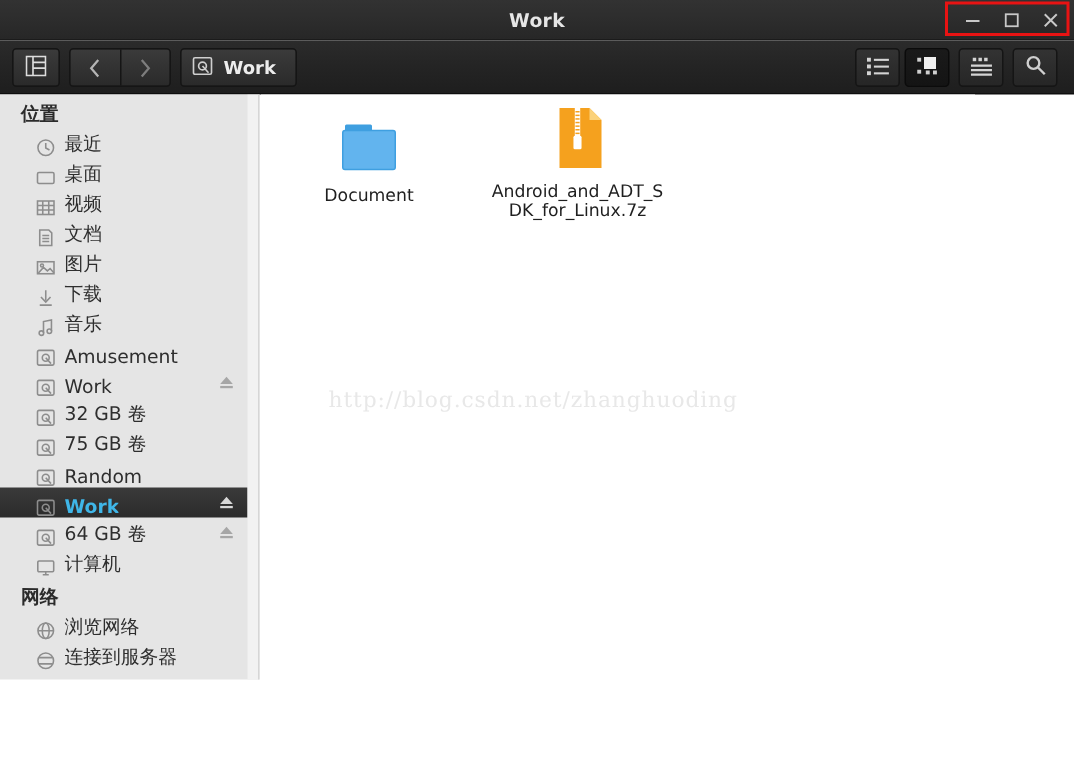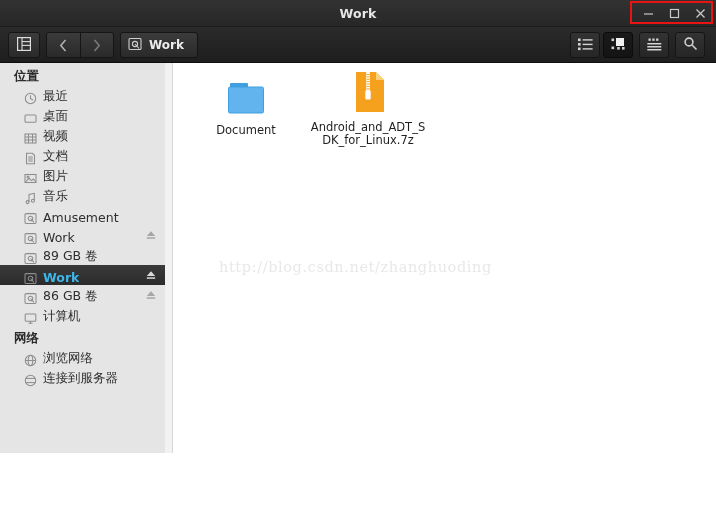--- a/index.html
+++ b/index.html
@@ -280,20 +280,30 @@
               <rect x="1" y="2.5" width="11" height="8" stroke="#8d8d8d" stroke-width="1.05" fill="none"></rect>
               <circle cx="4" cy="5" r="1" stroke="#8d8d8d" stroke-width="1.05" fill="none"></circle>
               <polyline points="1.6,10 5,6.3 7.6,8.6 9.4,7 12,10" stroke="#8d8d8d" stroke-width="1.05" fill="none"></polyline>
             </svg>
           </span>
           <span class="lbl">图片</span>
         </div>
         <div class="sb-row">
           <span class="ic">
             <svg width="13" height="13" viewBox="0 0 13 13">
+              <line x1="6.5" y1="1.5" x2="6.5" y2="8.5" stroke="#8d8d8d" stroke-width="1.05" fill="none"></line>
+              <polyline points="3.3,6 6.5,9.4 9.7,6" stroke="#8d8d8d" stroke-width="1.05" fill="none"></polyline>
+              <line x1="2.5" y1="11.4" x2="10.5" y2="11.4" stroke="#8d8d8d" stroke-width="1.05" fill="none"></line>
+            </svg>
+          </span>
+          <span class="lbl">下载</span>
+        </div>
+        <div class="sb-row">
+          <span class="ic">
+            <svg width="13" height="13" viewBox="0 0 13 13">
               <path d="M5 10 V2.4 L10.3 1.3 V8.6" stroke="#8d8d8d" stroke-width="1.05" fill="none"></path>
               <circle cx="3.6" cy="10.1" r="1.5" stroke="#8d8d8d" stroke-width="1.05" fill="none"></circle>
               <circle cx="8.9" cy="8.8" r="1.5" stroke="#8d8d8d" stroke-width="1.05" fill="none"></circle>
             </svg>
           </span>
           <span class="lbl">音乐</span>
         </div>
         <div class="sb-row">
           <span class="ic">
             <svg width="13" height="13" viewBox="0 0 13 13">
@@ -319,21 +329,41 @@
             </svg></span>
         </div>
         <div class="sb-row">
           <span class="ic">
             <svg width="13" height="13" viewBox="0 0 13 13">
               <rect x="1" y="1.6" width="11" height="9.8" rx="1" stroke="#8d8d8d" stroke-width="1.05" fill="none"></rect>
               <circle cx="6.5" cy="6.5" r="2.3" stroke="#8d8d8d" stroke-width="1.05" fill="none"></circle>
               <line x1="6.5" y1="6.5" x2="10" y2="10.4" stroke="#8d8d8d" stroke-width="1.05" fill="none"></line>
             </svg>
           </span>
-          <span class="lbl">89 GB 卷</span>
+          <span class="lbl">32 GB 卷</span>
+        </div>
+        <div class="sb-row">
+          <span class="ic">
+            <svg width="13" height="13" viewBox="0 0 13 13">
+              <rect x="1" y="1.6" width="11" height="9.8" rx="1" stroke="#8d8d8d" stroke-width="1.05" fill="none"></rect>
+              <circle cx="6.5" cy="6.5" r="2.3" stroke="#8d8d8d" stroke-width="1.05" fill="none"></circle>
+              <line x1="6.5" y1="6.5" x2="10" y2="10.4" stroke="#8d8d8d" stroke-width="1.05" fill="none"></line>
+            </svg>
+          </span>
+          <span class="lbl">75 GB 卷</span>
+        </div>
+        <div class="sb-row">
+          <span class="ic">
+            <svg width="13" height="13" viewBox="0 0 13 13">
+              <rect x="1" y="1.6" width="11" height="9.8" rx="1" stroke="#8d8d8d" stroke-width="1.05" fill="none"></rect>
+              <circle cx="6.5" cy="6.5" r="2.3" stroke="#8d8d8d" stroke-width="1.05" fill="none"></circle>
+              <line x1="6.5" y1="6.5" x2="10" y2="10.4" stroke="#8d8d8d" stroke-width="1.05" fill="none"></line>
+            </svg>
+          </span>
+          <span class="lbl">Random</span>
         </div>
         <div class="sb-row selected">
           <span class="ic">
             <svg width="13" height="13" viewBox="0 0 13 13">
               <rect x="1" y="1.6" width="11" height="9.8" rx="1" stroke="#8d8d8d" stroke-width="1.05" fill="none"></rect>
               <circle cx="6.5" cy="6.5" r="2.3" stroke="#8d8d8d" stroke-width="1.05" fill="none"></circle>
               <line x1="6.5" y1="6.5" x2="10" y2="10.4" stroke="#8d8d8d" stroke-width="1.05" fill="none"></line>
             </svg>
           </span>
           <span class="lbl">Work</span>
@@ -343,21 +373,21 @@
             </svg></span>
         </div>
         <div class="sb-row">
           <span class="ic">
             <svg width="13" height="13" viewBox="0 0 13 13">
               <rect x="1" y="1.6" width="11" height="9.8" rx="1" stroke="#8d8d8d" stroke-width="1.05" fill="none"></rect>
               <circle cx="6.5" cy="6.5" r="2.3" stroke="#8d8d8d" stroke-width="1.05" fill="none"></circle>
               <line x1="6.5" y1="6.5" x2="10" y2="10.4" stroke="#8d8d8d" stroke-width="1.05" fill="none"></line>
             </svg>
           </span>
-          <span class="lbl">86 GB 卷</span>
+          <span class="lbl">64 GB 卷</span>
           <span class="eject"><svg width="12" height="12" viewBox="0 0 12 12">
               <polygon points="6,2.2 10.2,7 1.8,7" fill="#a6a6a6"></polygon>
               <rect x="1.8" y="8.3" width="8.4" height="1.5" fill="#a6a6a6"></rect>
             </svg></span>
         </div>
         <div class="sb-row">
           <span class="ic">
             <svg width="13" height="13" viewBox="0 0 13 13">
               <rect x="1.2" y="2" width="10.6" height="7.2" rx="0.8" stroke="#8d8d8d" stroke-width="1.05" fill="none"></rect>
               <line x1="4.5" y1="11.2" x2="8.5" y2="11.2" stroke="#8d8d8d" stroke-width="1.05" fill="none"></line>
@@ -398,21 +428,21 @@
     <div class="item" style="left:12px; top:8px;">
       <div class="thumb">
         <svg width="46" height="40" viewBox="0 0 46 40">
           <rect x="7" y="4" width="18" height="6" rx="1" fill="#3f9fe0"></rect>
           <rect x="5.5" y="8" width="35" height="26" rx="1.5" fill="#62b4ee" stroke="#3f9fe0" stroke-width="1"></rect>
         </svg>
       </div>
       <div class="name">Document</div>
     </div>
 
-    <div class="item" style="left:134px; top:5px;">
+    <div class="item" style="left:151px; top:5px;">
       <div class="thumb">
         <svg width="44" height="46" viewBox="0 0 44 46">
           <path d="M10 2 H30 L38 10 V42 H10 Z" fill="#f5a11e"></path>
           <path d="M30 2 L38 10 H30 Z" fill="#fbd27a"></path>
           <rect x="20.2" y="2" width="3.6" height="26" fill="#ffffff"></rect>
           <g fill="#f5a11e">
             <rect x="20.6" y="4" width="2.8" height="1"></rect>
               <rect x="20.6" y="6.4" width="2.8" height="1"></rect>
             <rect x="20.6" y="8.8" width="2.8" height="1"></rect>
               <rect x="20.6" y="11.2" width="2.8" height="1"></rect>

